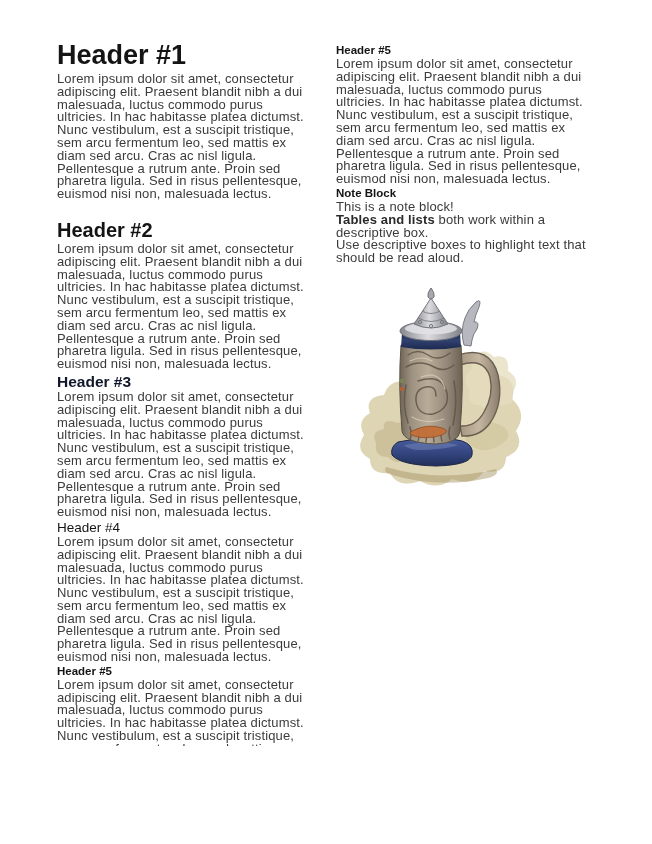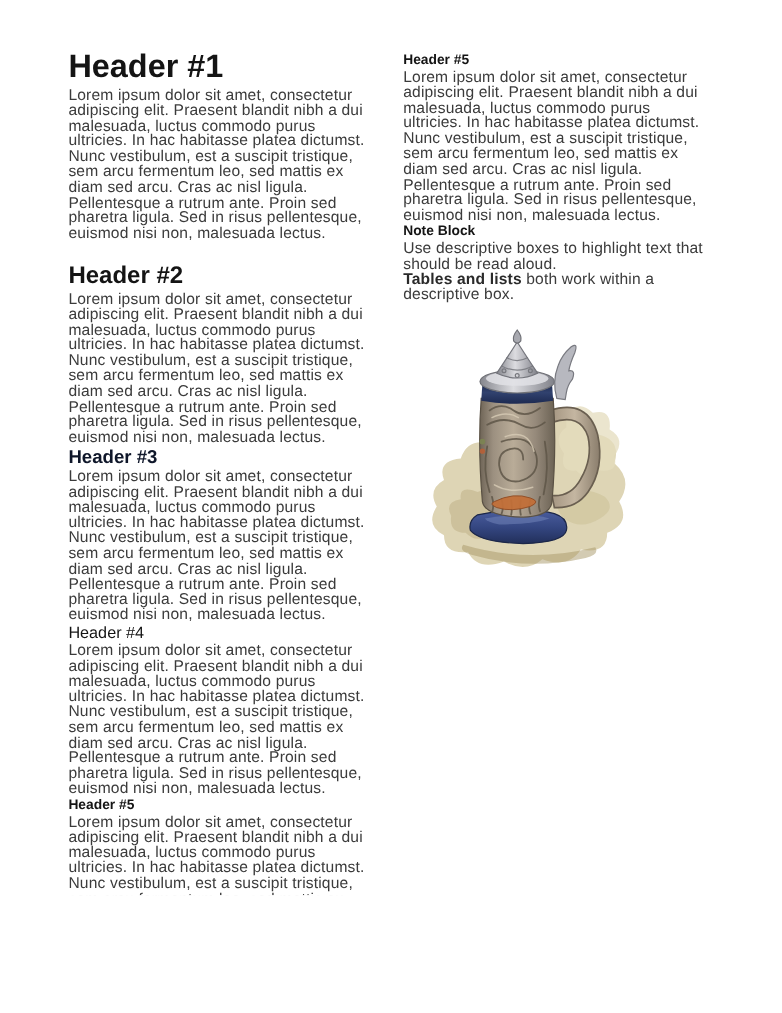--- a/index.html
+++ b/index.html
@@ -42,22 +42,23 @@
     <h4 class="h4">Header #4</h4>
     <p class="body">Lorem ipsum dolor sit amet, consectetur adipiscing elit. Praesent blandit nibh a dui malesuada, luctus commodo purus ultricies. In hac habitasse platea dictumst. Nunc vestibulum, est a suscipit tristique, sem arcu fermentum leo, sed mattis ex diam sed arcu. Cras ac nisl ligula. Pellentesque a rutrum ante. Proin sed pharetra ligula. Sed in risus pellentesque, euismod nisi non, malesuada lectus.</p>
     <h5 class="h5">Header #5</h5>
     <p class="body">Lorem ipsum dolor sit amet, consectetur adipiscing elit. Praesent blandit nibh a dui malesuada, luctus commodo purus ultricies. In hac habitasse platea dictumst. Nunc vestibulum, est a suscipit tristique, sem arcu fermentum leo, sed mattis ex diam sed arcu. Cras ac nisl ligula. Pellentesque a rutrum ante. Proin sed pharetra ligula. Sed in risus pellentesque, euismod nisi non, malesuada lectus.</p>
   </div>
 
   <div class="col col-right">
     <h5 class="h5">Header #5</h5>
     <p class="body">Lorem ipsum dolor sit amet, consectetur adipiscing elit. Praesent blandit nibh a dui malesuada, luctus commodo purus ultricies. In hac habitasse platea dictumst. Nunc vestibulum, est a suscipit tristique, sem arcu fermentum leo, sed mattis ex diam sed arcu. Cras ac nisl ligula. Pellentesque a rutrum ante. Proin sed pharetra ligula. Sed in risus pellentesque, euismod nisi non, malesuada lectus.</p>
     <h5 class="h5">Note Block</h5>
+    <p class="body">This is a note block!</p>
+    <p class="body"><strong>Tables and lists</strong><span> both work within a descriptive box.</span></p>
     <p class="body">Use descriptive boxes to highlight text that should be read aloud.</p>
-    <p class="body"><strong>Tables and lists</strong><span> both work within a descriptive box.</span></p>
 
     <div class="illustration">
       <svg width="182" height="212" viewBox="0 0 182 212" xmlns="http://www.w3.org/2000/svg">
         <defs>
           <linearGradient id="gBody" x1="0" y1="0" x2="1" y2="0">
             <stop offset="0" stop-color="#6e6456"></stop>
             <stop offset="0.18" stop-color="#9c9080"></stop>
             <stop offset="0.45" stop-color="#b9ac98"></stop>
             <stop offset="0.75" stop-color="#95897a"></stop>
             <stop offset="1" stop-color="#6b6254"></stop>

